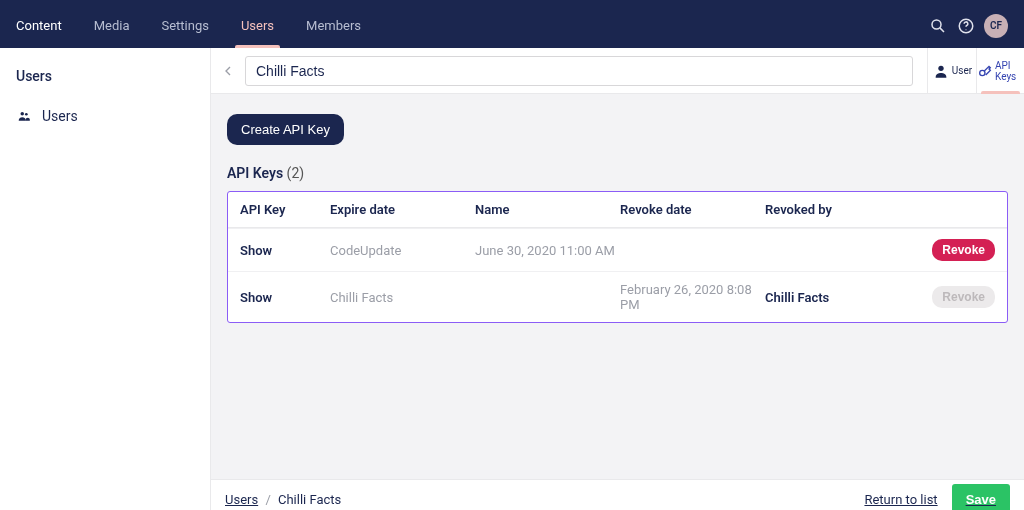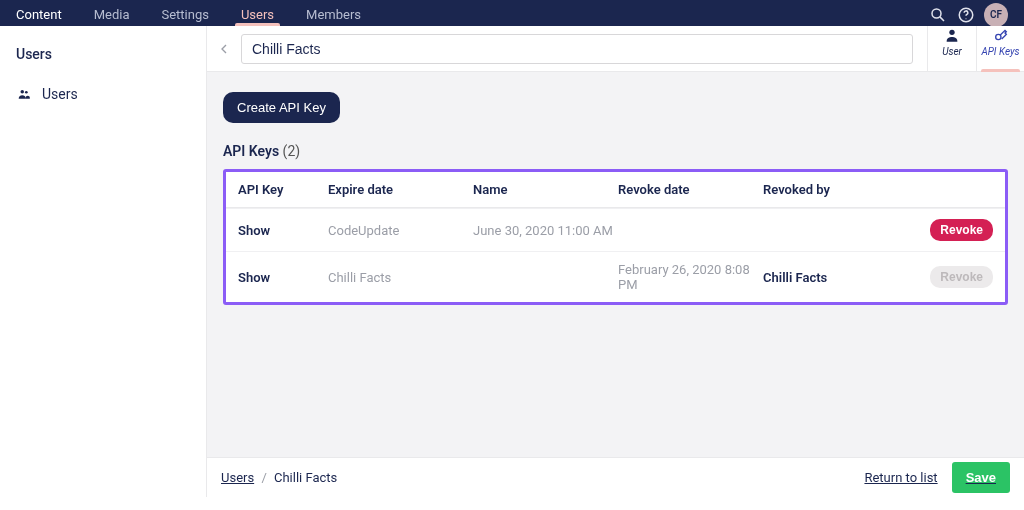--- a/index.html
+++ b/index.html
@@ -1,19 +1,19 @@
 <!DOCTYPE html>
 <html><head>
   <meta charset="utf-8">
   <style>
     * { margin: 0; padding: 0; box-sizing: border-box; }
     body { font-family: -apple-system, BlinkMacSystemFont, "Segoe UI", Roboto, sans-serif; font-size: 14px; color: #1b264f; background: #fff; width: 1024px; height: 510px; overflow: hidden; position: relative; }
     
     
-    .topbar { height: 26px; background: #1b264f; display: flex; padding: 3px 16px 0 0; color: #fff; }
+    .topbar { height: 48px; background: #1b264f; display: flex; padding: 3px 16px 0 0; color: #fff; }
     .topnav { display: flex; height: 100%; }
     .topnav-item { display: flex; align-items: center; padding: 0 16px; color: #b7bdd1; font-size: 13px; cursor: pointer; position: relative; }
     .topnav-item.active { color: #f5c1bc; }
     .topnav-item.active::after { content: ""; position: absolute; bottom: 0; left: 10px; right: 10px; height: 3px; background: #f5c1bc; border-radius: 2px 2px 0 0; }
     .topnav-item:first-child { color: #fff; }
     .topbar-right { margin-left: auto; display: flex; align-items: center; gap: 8px; }
     .topbar-icon { width: 20px; height: 20px; cursor: pointer; display: flex; align-items: center; justify-content: center; color: #e0e2ec; }
     .avatar { width: 24px; height: 24px; border-radius: 50%; background: #c8b0b5; color: #1b264f; display: flex; align-items: center; justify-content: center; font-size: 10px; font-weight: 600; cursor: pointer; }
     
     
@@ -23,33 +23,33 @@
     .tree-item { display: flex; align-items: center; padding: 6px 16px; cursor: pointer; color: #1b264f; gap: 10px; }
     .tree-icon { width: 16px; height: 14px; display: flex; align-items: center; justify-content: center; color: #1b264f; }
     
     .main { flex: 1; display: flex; flex-direction: column; background: #f3f3f5; position: relative; }
     
     
     .content-header { background: #fff; display: flex; align-items: center; height: 46px; border-bottom: 1px solid #e9e9eb; }
     .back-btn { width: 34px; display: flex; align-items: center; justify-content: center; height: 100%; cursor: pointer; color: #9b9ea7; }
     .name-input { flex: 1; border: 1px solid #d8d7d9; border-radius: 3px; height: 30px; padding: 0 10px; font-size: 14px; color: #1b264f; margin: 0 14px 0 0; outline: none; }
     .tabs { display: flex; height: 100%; border-left: 1px solid #e9e9eb; }
-    .tab { width: 48px; display: flex; flex-direction: column; align-items: center; justify-content: flex-start; gap: 2px; font-size: 10px; color: #1b264f; cursor: pointer; border-left: 1px solid #e9e9eb; position: relative; font-style: italic; }
+    .tab { width: 48px; display: flex; align-items: center; justify-content: center; gap: 2px; font-size: 10px; color: #1b264f; cursor: pointer; border-left: 1px solid #e9e9eb; position: relative; }
     .tab:first-child { border-left: none; }
     .tab.active { color: #3544b1; }
     .tab.active::after { content: ""; position: absolute; bottom: -1px; left: 4px; right: 4px; height: 3px; background: #f5c1bc; border-radius: 2px 2px 0 0; }
     .tab-icon { width: 18px; height: 18px; display: flex; align-items: center; justify-content: center; }
     
     
     .content-body { padding: 20px 16px; flex: 1; overflow: auto; }
     .create-btn { background: #1b264f; color: #fff; border: none; border-radius: 10px; padding: 8px 14px; font-size: 13px; cursor: pointer; }
     .section-title { margin-top: 20px; font-size: 14px; font-weight: 600; color: #1b264f; }
     .section-title .count { font-weight: 400; color: #555; }
     
-    .table { margin-top: 10px; background: #fff; border: 3px solid #8b5cf6; border-radius: 3px; width: 100%; }
+    .table { margin-top: 10px; background: #fff; border: 1px solid #8b5cf6; border-radius: 3px; width: 100%; }
     .thead, .trow { display: grid; grid-template-columns: 90px 145px 145px 145px 170px 60px; align-items: center; padding: 10px 12px; }
     .thead { font-weight: 600; font-size: 13px; border-bottom: 1px solid #e9e9eb; }
     .trow { border-top: 1px solid #f0f0f2; font-size: 13px; }
     .trow:first-of-type { border-top: none; }
     .cell-show { color: #1b264f; font-weight: 600; cursor: pointer; }
     .cell-muted { color: #9b9ea7; }
     .cell-link { color: #1b264f; font-weight: 600; text-decoration: underline; text-decoration-color: transparent; cursor: pointer; }
     .revoke-btn { background: #d42054; color: #fff; border: none; border-radius: 10px; padding: 4px 10px; font-size: 12px; font-weight: 600; cursor: pointer; justify-self: end; }
     .revoke-btn[disabled] { background: #eceaeb; color: #bdb9bb; cursor: default; }
     

